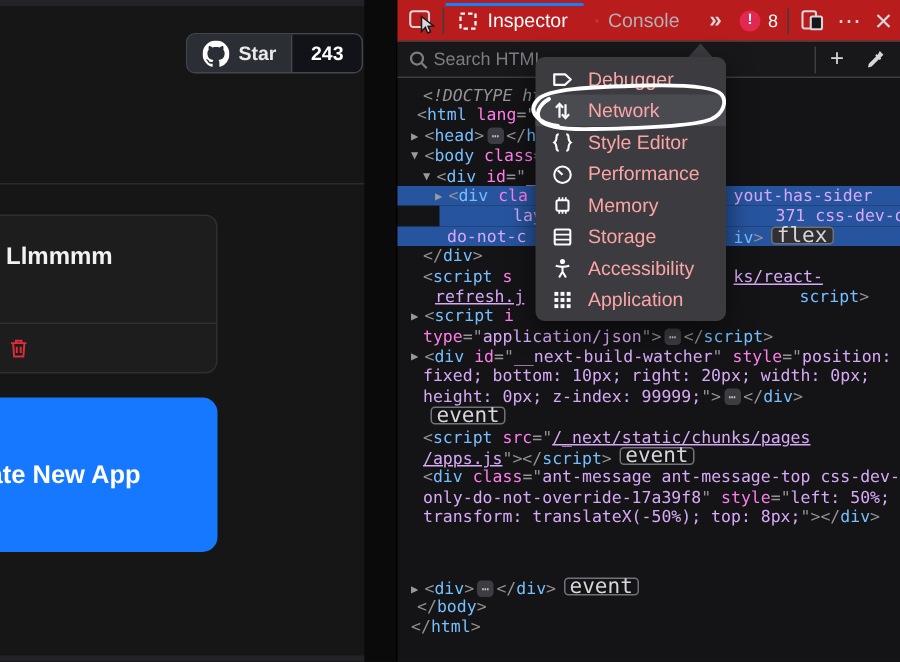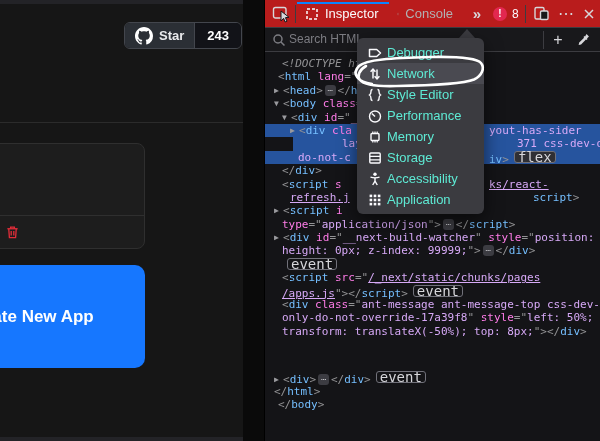--- a/index.html
+++ b/index.html
@@ -72,22 +72,22 @@
               font-size:8px; line-height:9px; padding:1px 3px; margin:0 2px; vertical-align:1px; }
   .bdg-evt, .bdg-flex { display:inline-block; border:1px solid #71717a; color:#d7d7db; border-radius:3px;
               font-size:14px; line-height:10px; padding:0 3px; margin-left:5px; vertical-align:1px; }
   .bdg-flex { background:#2f2f34; }
 
   
   #dt-menu { position:absolute; left:357px; top:38px; width:127px; background:#3b3b40; border-radius:6px;
              box-shadow:0 6px 18px rgba(0,0,0,.55); z-index:40; padding:4px 0; }
   #menu-notch { position:absolute; left:459px; top:29px; width:0; height:0; z-index:40;
              border-left:8px solid transparent; border-right:8px solid transparent; border-bottom:9px solid #3b3b40; }
-  .menu-row { height:21px; display:flex; align-items:center; gap:4px; padding:0 10px; cursor:pointer;
-              color:#5eead4; font-size:13px; }
+  .menu-row { height:21px; display:flex; align-items:center; gap:9px; padding:0 10px; cursor:pointer;
+              color:#fca5a5; font-size:13px; }
   .menu-row.hl { background:#4a4a51; }
   #annotation { position:absolute; left:0; top:0; width:600px; height:441px; z-index:45; pointer-events:none; }
 
   svg { display:block; }
 </style>
 </head>
 <body>
 
 <div id="page-left">
   <div id="page-top-strip"></div>
@@ -100,20 +100,21 @@
           </svg>
       </span>
       <span>Star</span>
     </div>
     <div class="seg-count">243</div>
   </div>
 
   <div id="header-divider"></div>
 
   <div id="app-card">
+    <div class="card-title">Llmmmm</div>
     <div class="card-divider"></div>
     <div class="trash-btn">
       <span>
         <svg width="15" height="15" viewBox="0 0 16 16" fill="none" stroke="#e12d39" stroke-width="1.4">
           <path d="M2.5 4h11"></path>
             <path d="M6 4V2.3h4V4"></path>
             <path d="M4 4l.7 9.5h6.6L12 4"></path>
             <path d="M6.6 6.5v4.6M9.4 6.5v4.6"></path>
         </svg>
       </span>
@@ -211,30 +212,31 @@
       <div class="mline" style="padding-left: 17px;"><span class="tw">▼</span><span class="tk-p">&lt;</span><span class="tk-t">div</span><span class="tk-a"> id</span><span class="tk-p">="</span><span class="tk-v">_</span></div>
       <div class="mline sel" style="padding-left: 25px;"><span class="tw">▶</span><span class="tk-p">&lt;</span><span class="tk-t">div</span><span class="tk-a"> cla</span><span class="frag" style="left: 224px;"><span class="tk-v">yout-has-sider</span></span></div>
       <div class="mline sel" style="padding-left: 49px; margin-left: 28px;"><span class="tk-v">layout-0</span><span class="frag" style="left: 224px;"><span class="tk-v">371 css-dev-only-</span></span></div>
       <div class="mline sel" style="padding-left: 33px;"><span class="tk-v">do-not-c</span><span class="frag" style="left: 224px;"><span class="tk-t">iv</span><span class="tk-p">&gt;</span><span class="bdg-flex">flex</span></span></div>
       <div class="mline" style="padding-left: 17px;"><span class="tk-p">&lt;/</span><span class="tk-t">div</span><span class="tk-p">&gt;</span></div>
       <div class="mline" style="padding-left: 17px;"><span class="tk-p">&lt;</span><span class="tk-t">script</span><span class="tk-a"> s</span><span class="frag" style="left: 224px;"><span class="tk-l">ks/react-</span></span></div>
       <div class="mline" style="padding-left: 25px;"><span class="tk-l">refresh.j</span><span class="frag" style="left: 268px;"><span class="tk-t">script</span><span class="tk-p">&gt;</span></span></div>
       <div class="mline" style="padding-left: 9px;"><span class="tw">▶</span><span class="tk-p">&lt;</span><span class="tk-t">script</span><span class="tk-a"> i</span></div>
       <div class="mline" style="padding-left: 17px;"><span class="tk-a">type</span><span class="tk-p">="</span><span class="tk-v">application/json</span><span class="tk-p">"&gt;</span><span class="bdg-dots">⋯</span><span class="tk-p">&lt;/</span><span class="tk-t">script</span><span class="tk-p">&gt;</span></div>
       <div class="mline" style="padding-left: 9px;"><span class="tw">▶</span><span class="tk-p">&lt;</span><span class="tk-t">div</span><span class="tk-a"> id</span><span class="tk-p">="</span><span class="tk-v">__next-build-watcher</span><span class="tk-p">"</span><span class="tk-a"> style</span><span class="tk-p">="</span><span class="tk-v">position:</span></div>
+      <div class="mline" style="padding-left: 17px;"><span class="tk-v">fixed; bottom: 10px; right: 20px; width: 0px;</span></div>
       <div class="mline" style="padding-left: 17px;"><span class="tk-v">height: 0px; z-index: 99999;</span><span class="tk-p">"&gt;</span><span class="bdg-dots">⋯</span><span class="tk-p">&lt;/</span><span class="tk-t">div</span><span class="tk-p">&gt;</span></div>
       <div class="mline" style="padding-left: 17px;"><span class="bdg-evt">event</span></div>
       <div class="mline" style="padding-left: 17px;"><span class="tk-p">&lt;</span><span class="tk-t">script</span><span class="tk-a"> src</span><span class="tk-p">="</span><span class="tk-l">/_next/static/chunks/pages</span></div>
       <div class="mline" style="padding-left: 17px;"><span class="tk-l">/apps.js</span><span class="tk-p">"&gt;&lt;/</span><span class="tk-t">script</span><span class="tk-p">&gt;</span><span class="bdg-evt">event</span></div>
       <div class="mline" style="padding-left: 17px;"><span class="tk-p">&lt;</span><span class="tk-t">div</span><span class="tk-a"> class</span><span class="tk-p">="</span><span class="tk-v">ant-message ant-message-top css-dev-</span></div>
       <div class="mline" style="padding-left: 17px;"><span class="tk-v">only-do-not-override-17a39f8</span><span class="tk-p">"</span><span class="tk-a"> style</span><span class="tk-p">="</span><span class="tk-v">left: 50%;</span></div>
       <div class="mline" style="padding-left: 17px;"><span class="tk-v">transform: translateX(-50%); top: 8px;</span><span class="tk-p">"&gt;</span><span class="tk-p">&lt;/</span><span class="tk-t">div</span><span class="tk-p">&gt;</span></div>
       <div class="mline" style="padding-left: 9px; margin-top: 33px;"><span class="tw">▶</span><span class="tk-p">&lt;</span><span class="tk-t">div</span><span class="tk-p">&gt;</span><span class="bdg-dots">⋯</span><span class="tk-p">&lt;/</span><span class="tk-t">div</span><span class="tk-p">&gt;</span><span class="bdg-evt">event</span></div>
+      <div class="mline" style="padding-left: 13px;"><span class="tk-p">&lt;/</span><span class="tk-t">body</span><span class="tk-p">&gt;</span></div>
       <div class="mline" style="padding-left: 9px;"><span class="tk-p">&lt;/</span><span class="tk-t">html</span><span class="tk-p">&gt;</span></div>
-      <div class="mline" style="padding-left: 13px;"><span class="tk-p">&lt;/</span><span class="tk-t">body</span><span class="tk-p">&gt;</span></div>
     </div>
 </div>
 
 <div id="menu-notch"></div>
 <div id="dt-menu">
 
   <div class="menu-row">
     <svg width="16" height="16" viewBox="0 0 16 16">
       <path d="M2.5 4.5 h7.2 l3.8 3.5 -3.8 3.5 H2.5 z" fill="none" stroke="#fbfbfe" stroke-width="1.5" stroke-linejoin="round"></path>
     </svg>

